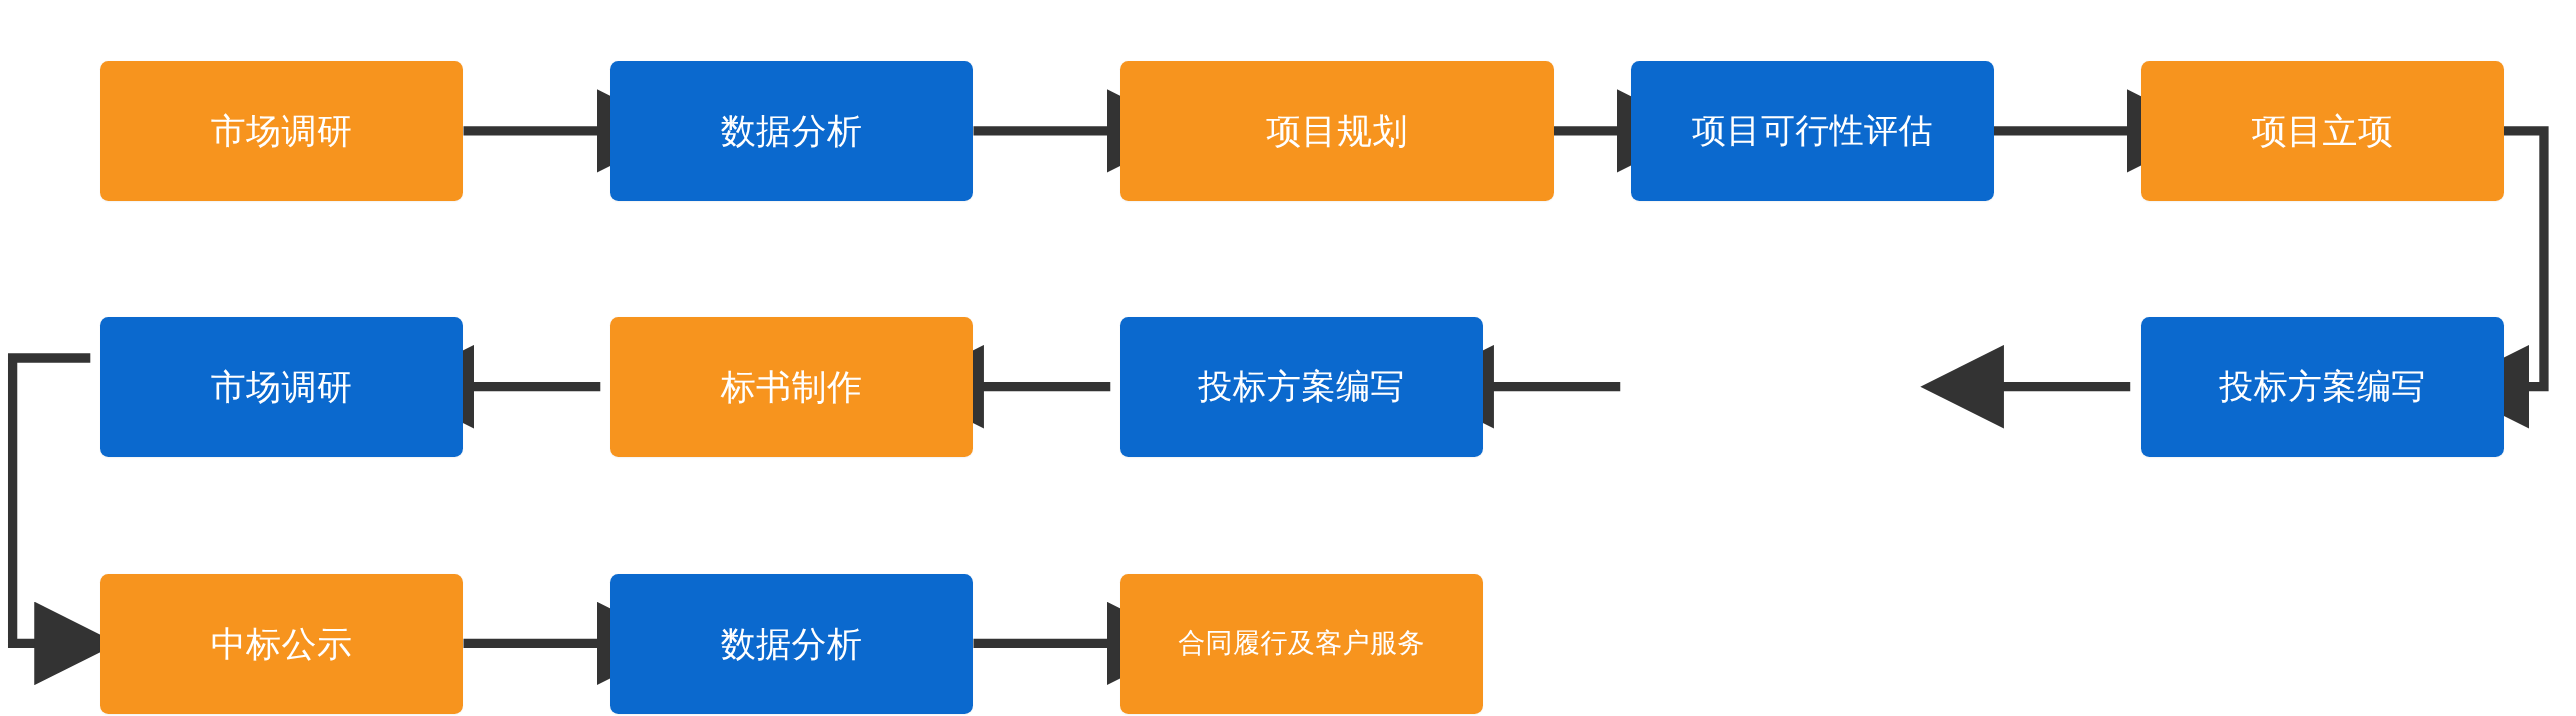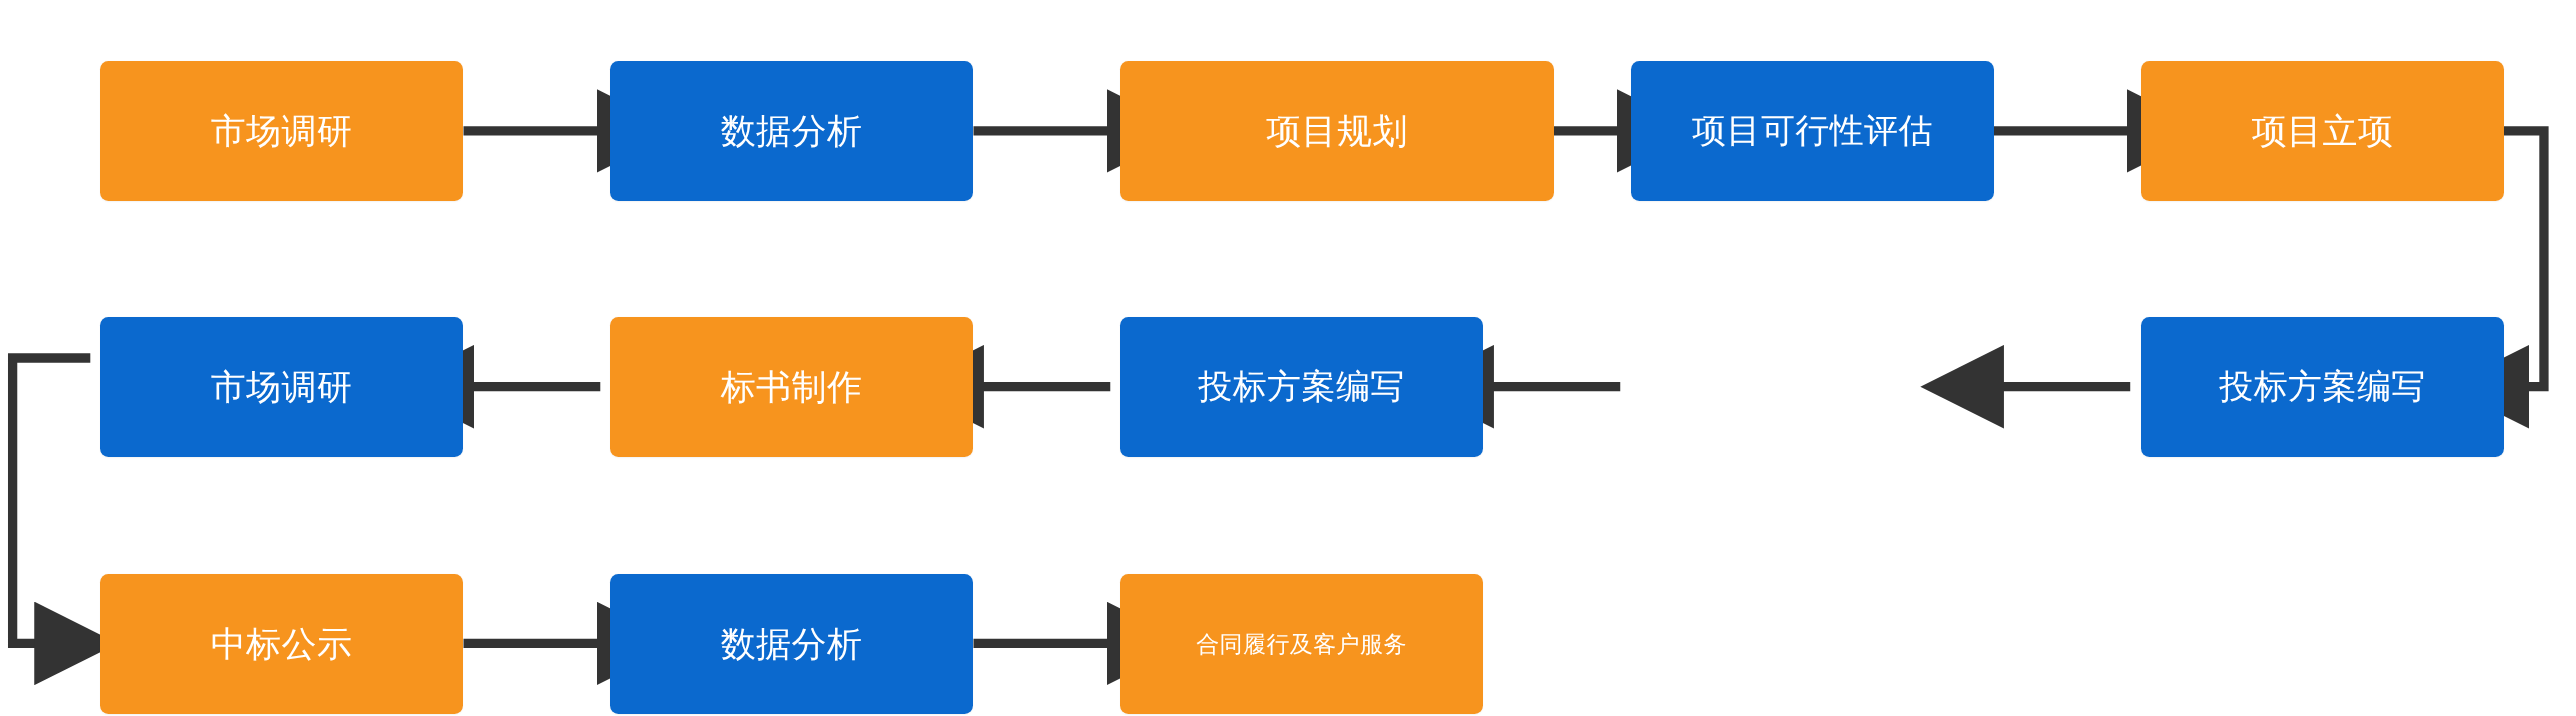--- a/index.html
+++ b/index.html
@@ -40,21 +40,21 @@
   }
   .node.orange { background: #F7941E; }
   .node.blue   { background: #0B69CE; }
   .node .label {
     display: block;
     width: 100%;
     white-space: nowrap;
   }
   .size-lg .label { font-size: 35px; }
   .size-md .label { font-size: 34px; }
-  .size-sm .label { font-size: 23px; }
+  .size-sm .label { font-size: 27px; }
 </style>
 </head>
 <body>
 
 <div id="canvas">
 
   <svg id="edge-layer" viewBox="0 0 3049 848" xmlns="http://www.w3.org/2000/svg">
     <defs>
       <marker id="arrowR" markerWidth="9" markerHeight="9" refX="0.4" refY="4.5" orient="auto" markerUnits="strokeWidth">
         <path d="M0,0 L9,4.5 L0,9 z" fill="#333333"></path>

